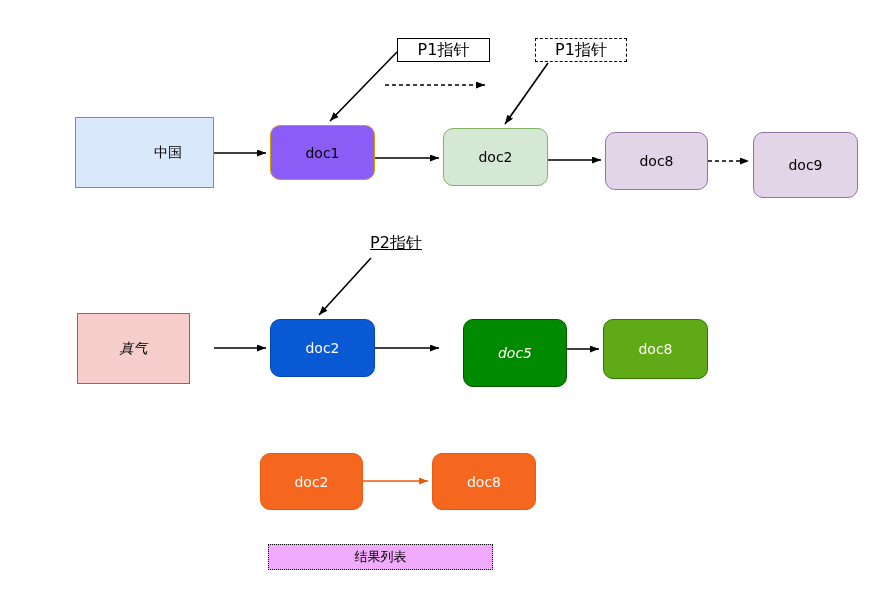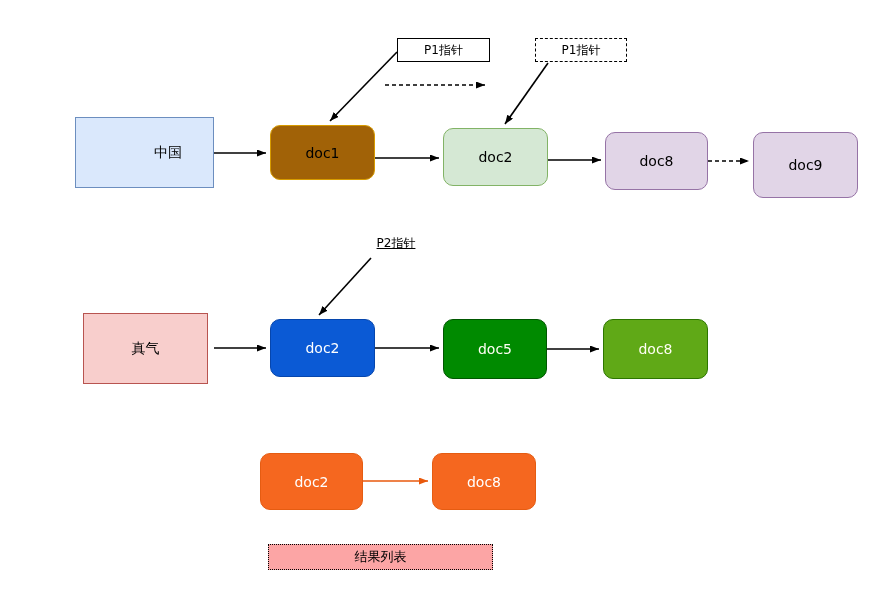--- a/index.html
+++ b/index.html
@@ -7,37 +7,37 @@
   #canvas{position:relative;width:893px;height:595px;background:#ffffff;overflow:hidden;}
   #arrows{position:absolute;left:0;top:0;width:893px;height:595px;pointer-events:none;}
 
   .node{position:absolute;display:flex;align-items:center;justify-content:center;
         font-size:14px;color:#000;box-sizing:border-box;text-align:center;}
   .rounded{border-radius:10px;}
 
   .term-blue{background:#dae8fc;border:1.5px solid #6c8ebf;padding-left:47px;}
   .term-pink{background:#f8cecc;border:1.5px solid #b85450;}
 
-  .doc-peach {background:#a16207;border:1.5px solid #d79b00;}
+  .doc-peach {background:#8b5cf6;border:1.5px solid #d79b00;}
   .doc-lgreen{background:#d5e8d4;border:1.5px solid #82b366;}
   .doc-purple{background:#e1d5e7;border:1.5px solid #9673a6;}
 
   .doc-blue  {background:#0b5ad5;border:1.5px solid #0646ad;color:#ffffff;}
   .doc-green {background:#008a00;border:1.5px solid #005700;color:#fffef5;}
   .doc-apple {background:#60a917;border:1.5px solid #2d7600;color:#fffef5;}
   .doc-orange{background:#f5671f;border:1.5px solid #e55c12;color:#ffffff;}
 
   .pointer-label{position:absolute;display:flex;align-items:center;justify-content:center;
-        background:#ffffff;font-size:12px;color:#000;box-sizing:border-box;}
+        background:#ffffff;font-size:16px;color:#000;box-sizing:border-box;}
   .pl-solid {border:1px solid #000;}
   .pl-dashed{border:1px dashed #000;}
   .pl-plain {background:transparent;}
 
   .caption-box{position:absolute;display:flex;align-items:center;justify-content:center;
-        background:#fca5a5;border:1px dotted #000;font-size:13px;color:#000;box-sizing:border-box;}
+        background:#f0abfc;border:1px dotted #000;font-size:13px;color:#000;box-sizing:border-box;}
 </style>
 </head>
 <body>
 
 <div id="canvas">
 
   <svg id="arrows">
     <defs>
       <marker id="ah-black" markerWidth="10" markerHeight="8" refX="9" refY="3.5" orient="auto" markerUnits="userSpaceOnUse">
         <path d="M0,0 L9,3.5 L0,7 Z" fill="#000000"></path>
@@ -72,27 +72,27 @@
   <div class="node rounded doc-lgreen" style="left:443px;top:128px;width:105px;height:58px;">doc2</div>
 
   <div class="node rounded doc-purple" style="left:605px;top:132px;width:103px;height:58px;">doc8</div>
 
   <div class="node rounded doc-purple" style="left:753px;top:132px;width:105px;height:66px;">doc9</div>
 
   <div class="pointer-label pl-solid" style="left:397px;top:38px;width:93px;height:24px;">P1指针</div>
 
   <div class="pointer-label pl-dashed" style="left:535px;top:38px;width:92px;height:24px;">P1指针</div>
 
-  <div class="node term-pink" style="left:83px;top:313px;width:125px;height:71px;">真气</div>
+  <div class="node term-pink" style="left:77px;top:313px;width:113px;height:71px;font-style:italic;">真气</div>
 
   <div class="pointer-label pl-plain" style="left:368px;top:234px;width:56px;height:18px;text-decoration:underline;">P2指针</div>
 
   <div class="node rounded doc-blue" style="left:270px;top:319px;width:105px;height:58px;">doc2</div>
 
-  <div class="node rounded doc-green" style="left:443px;top:319px;width:104px;height:60px;">doc5</div>
+  <div class="node rounded doc-green" style="left:463px;top:319px;width:104px;height:68px;font-style:italic;">doc5</div>
 
   <div class="node rounded doc-apple" style="left:603px;top:319px;width:105px;height:60px;">doc8</div>
 
   <div class="node rounded doc-orange" style="left:260px;top:453px;width:103px;height:57px;">doc2</div>
 
   <div class="node rounded doc-orange" style="left:432px;top:453px;width:104px;height:57px;">doc8</div>
 
   <div class="caption-box" style="left:268px;top:544px;width:225px;height:26px;">结果列表</div>
 
 </div>

